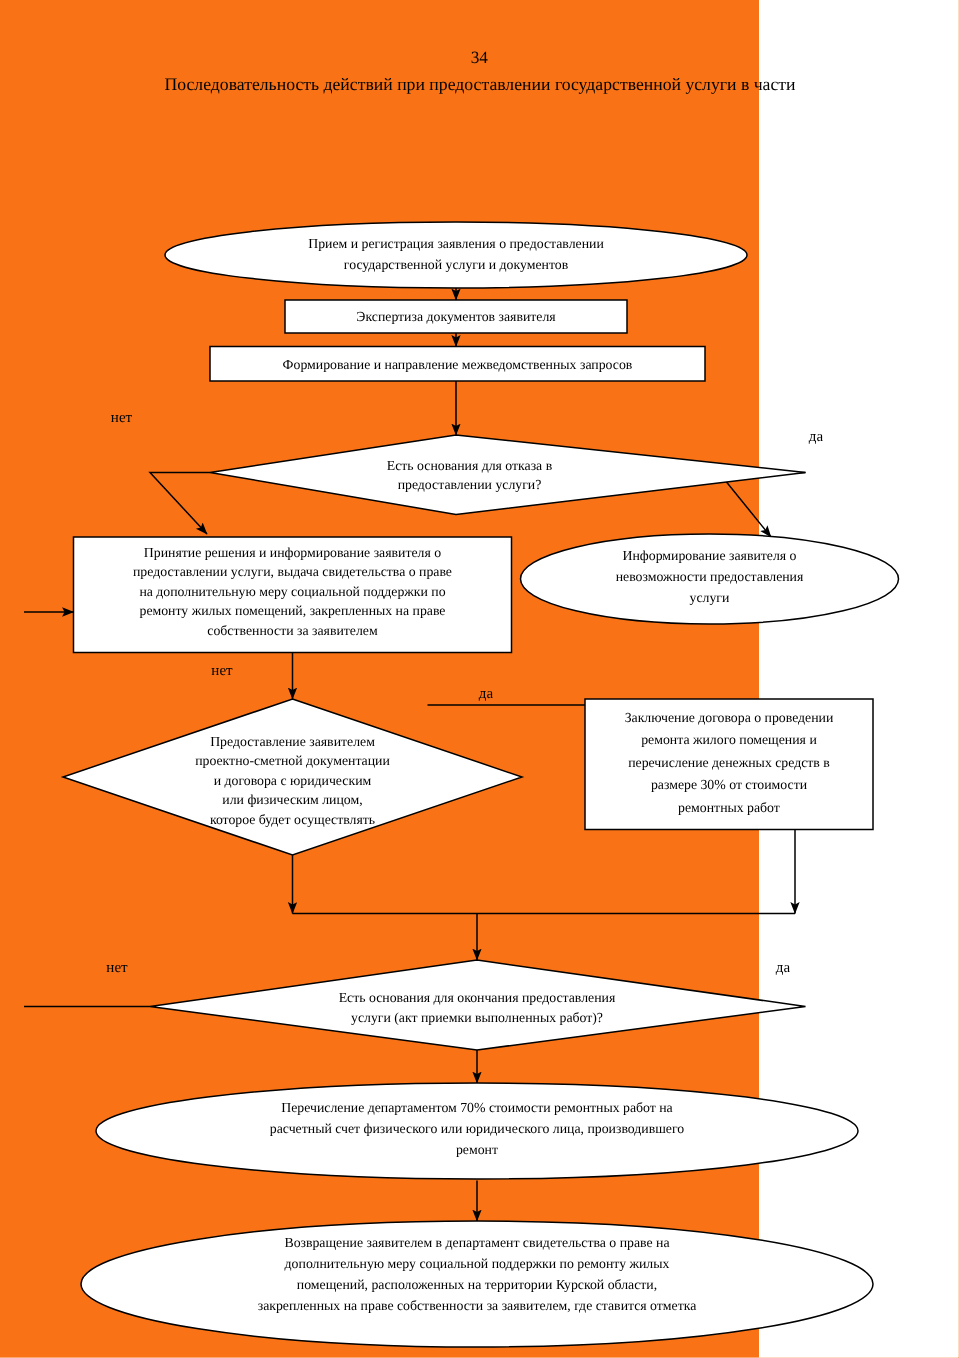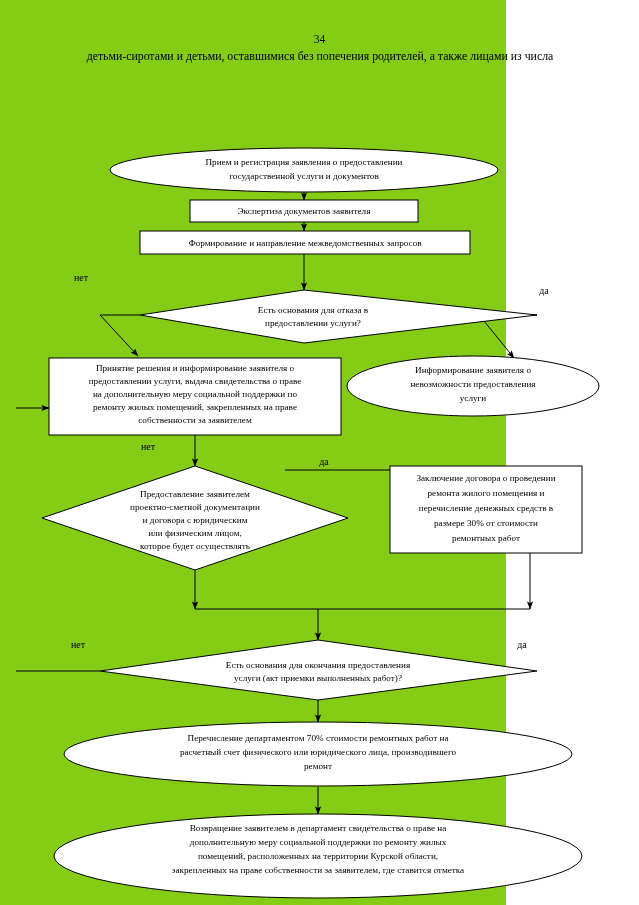--- a/index.html
+++ b/index.html
@@ -12,21 +12,21 @@
     height: 905px;
     font-family: "Liberation Serif", "DejaVu Serif", serif;
     color: #000000;
     position: relative;
     overflow: hidden;
   }
   #page {
     position: relative;
     width: 506px;
     height: 905px;
-    background: #84cc16;
+    background: #f97316;
   }
   .page-number {
     position: absolute;
     top: 33px;
     left: 0;
     width: 639px;
     text-align: center;
     font-size: 11.5px;
     line-height: 13px;
   }
@@ -72,21 +72,21 @@
   }
 </style>
 </head>
 <body>
 
 <div id="page">
 
   <div class="page-number">34</div>
 
   <div class="doc-title">
-    <span class="ln">детьми-сиротами и детьми, оставшимися без попечения родителей,  а также лицами из числа</span>
+    <span class="ln">Последовательность  действий при предоставлении государственной услуги в части</span>
   </div>
 
   <svg id="flow" width="639" height="905" viewBox="0 0 639 905">
     <defs>
       <marker id="arr" markerWidth="9" markerHeight="9" refX="7.6" refY="3.1" orient="auto" markerUnits="userSpaceOnUse">
         <path d="M0,0 L8,3.1 L0,6.2 L1.6,3.1 z" fill="#000000"></path>
       </marker>
     </defs>
 
     <g>

